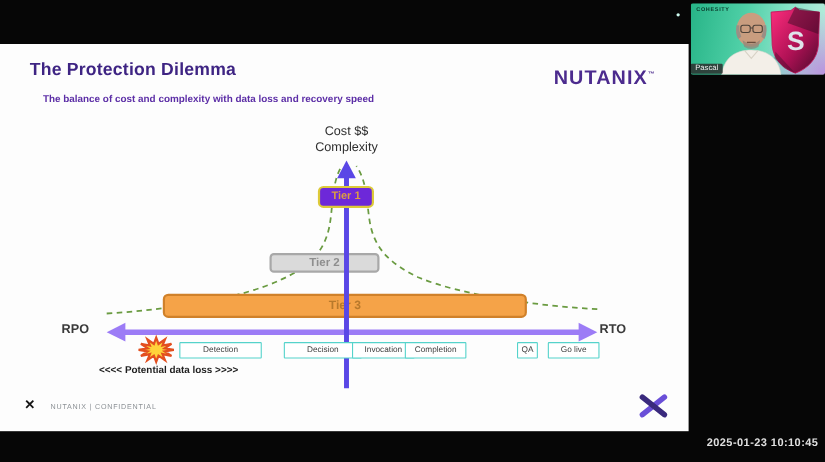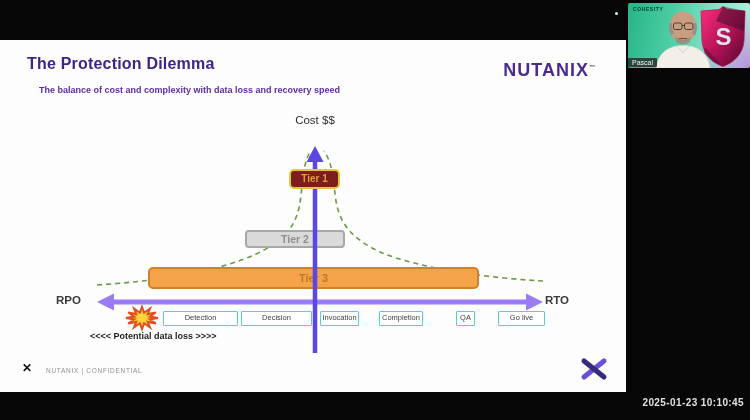--- a/index.html
+++ b/index.html
@@ -11,33 +11,33 @@
                color:#3e2483;letter-spacing:.2px;}
   .slide-subtitle{position:absolute;left:28px;top:45px;font-size:9px;font-weight:700;color:#5c2ea6;margin-left:11px;}
   .brand-logo{position:absolute;right:30px;top:20px;font-size:18px;font-weight:800;
               color:#4c2b8e;letter-spacing:1px;}
   .brand-tm{font-size:6px;vertical-align:super;font-weight:700;}
   .axis-top{position:absolute;left:225px;top:73px;width:180px;text-align:center;
             font-size:11.5px;font-weight:400;color:#2e2e2e;line-height:14px;}
   svg.layer{position:absolute;left:0;top:0;width:626px;height:352px;}
   .z1{z-index:1}.z3{z-index:3}
   .tier{position:absolute;box-sizing:border-box;text-align:center;font-weight:700;z-index:2;}
-  .tier1{left:289px;top:129px;width:51px;height:20px;background:#7f1d1d;border:2px solid #ddca39;
+  .tier1{left:289px;top:129px;width:51px;height:20px;background:#6d28d9;border:2px solid #ddca39;
          border-radius:5px;color:#dd9e3f;font-size:10px;line-height:16px;z-index:4;}
   .tier2{left:245px;top:190px;width:100px;height:18px;background:#dadada;border:2px solid #a8a8a8;
          border-radius:4px;color:#8e8e8e;font-size:10.5px;line-height:14px;}
   .tier3{left:148px;top:227px;width:331px;height:22px;background:#f5a348;border:2px solid #d0812a;
          border-radius:5px;color:#b8792b;font-size:11px;line-height:18px;}
   .axis-end{position:absolute;top:254px;font-size:11.5px;font-weight:700;color:#3a3a3a;z-index:4;}
   .rpo{left:56px}.rto{left:545px}
   .step{position:absolute;top:271px;height:15px;box-sizing:border-box;background:#fff;
         border:1.5px solid #55d3cb;border-radius:1px;text-align:center;font-size:7.5px;
         color:#3d3d3d;line-height:12px;z-index:4;}
-  .st0{left:163px;width:75px}.st1{left:241px;width:71px}.st2{left:320px;width:39px}
-  .st3{left:379px;width:44px}.st4{left:456px;width:19px}.st5{left:498px;width:47px}
+  .st0{left:163px;width:75px}.st1{left:258px;width:71px}.st2{left:320px;width:57px}
+  .st3{left:368px;width:56px}.st4{left:470px;width:19px}.st5{left:498px;width:47px}
   .dataloss{position:absolute;left:90px;top:291px;font-size:9px;font-weight:700;color:#1e1e1e;z-index:4;}
   .footer-x{position:absolute;left:22px;top:321px;font-size:12px;font-weight:900;color:#141414;z-index:4;}
   .footer-text{position:absolute;left:46px;top:327px;font-size:6.5px;color:#8d9296;
                letter-spacing:.7px;z-index:4;}
   .xlogo{position:absolute;left:580px;top:316px;z-index:4;}
   
   .webcam{position:absolute;left:628px;top:3px;width:122px;height:65px;border-radius:2px;overflow:hidden;
           background:
             radial-gradient(circle at 100% 100%, rgba(186,130,222,.85), rgba(186,130,222,0) 42%),
             linear-gradient(100deg,#27b487 0%,#4ecfa6 38%,#8fe5cc 72%,#bdeede 100%);}
@@ -58,20 +58,21 @@
 <div class="stage">
 
   <div class="slide">
 
     <div class="slide-title">The Protection Dilemma</div>
     <div class="slide-subtitle">The balance of cost and complexity with data loss and recovery speed</div>
     <div class="brand-logo"><span>NUTANIX</span><span class="brand-tm">™</span></div>
 
     <div class="axis-top">
       <div>Cost $$</div>
+      <div>Complexity</div>
     </div>
 
     <svg class="layer z1" viewBox="0 0 626 352">
       <path d="M 97 245 C 160 241, 220 231, 256 214 C 282 202, 294 189, 299 168 C 303 150, 301 128, 310 112" fill="none" stroke="#6a9b41" stroke-width="1.6" stroke-dasharray="5 4"></path>
       <path d="M 543 241 C 486 238, 418 228, 380 212 C 355 200, 342 187, 337 166 C 333 148, 335 127, 324 111" fill="none" stroke="#6a9b41" stroke-width="1.6" stroke-dasharray="5 4"></path>
       <line x1="112" y1="262" x2="528" y2="262" stroke="#9c7cf6" stroke-width="5"></line>
       <polygon points="97,262 114,253.5 114,270.5" fill="#9c7cf6"></polygon>
       <polygon points="543,262 526,253.5 526,270.5" fill="#9c7cf6"></polygon>
     </svg>
 

